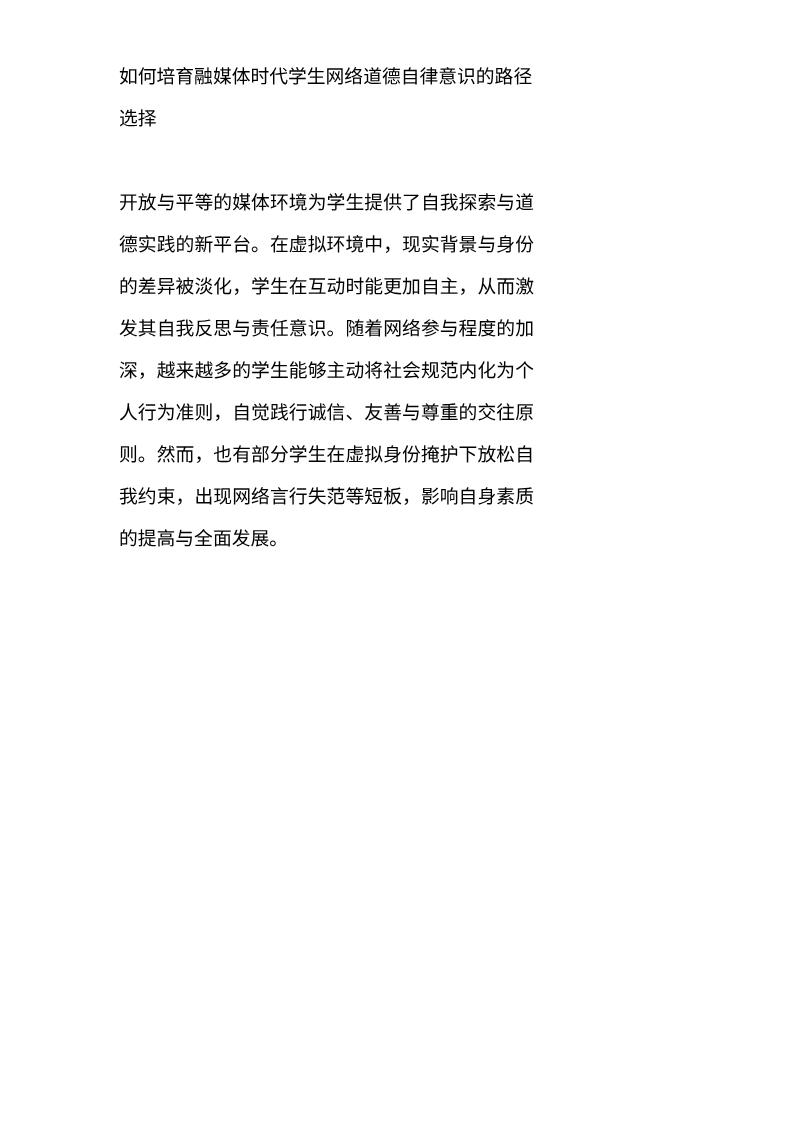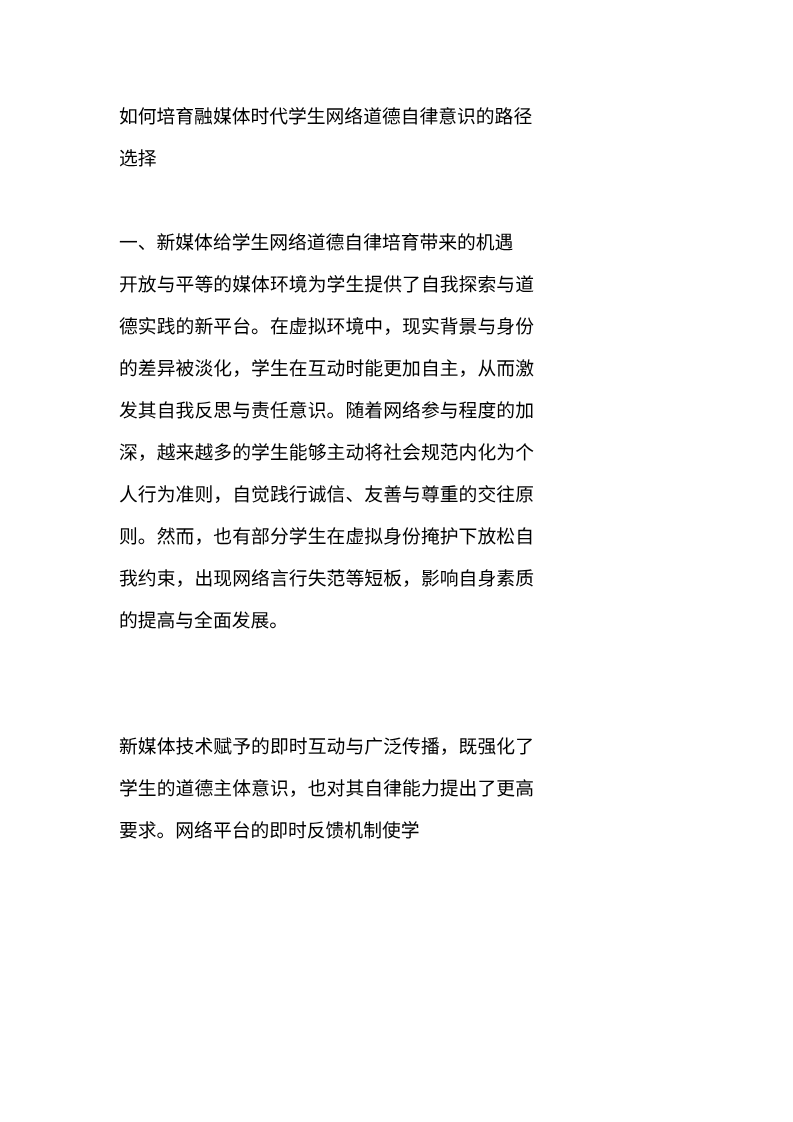--- a/index.html
+++ b/index.html
@@ -9,21 +9,21 @@
   body {
     width: 793px;
     height: 1122px;
     overflow: hidden;
   }
   .doc-page {
     width: 644px;
     height: 1122px;
     background: #ffffff;
     color: #000000;
-    padding: 96px 110px 0 119px;
+    padding: 56px 110px 0 119px;
     font-family: "Liberation Serif", "DejaVu Serif", serif;
     font-size: 18.8px;
     line-height: 42px;
     overflow: hidden;
   }
   .doc-line {
     text-align: justify;
     text-justify: inter-ideograph;
     word-break: break-all;
     letter-spacing: 0;
@@ -38,24 +38,22 @@
 </head>
 <body>
 
 <div class="doc-page">
 
   <p class="doc-line doc-title">如何培育融媒体时代学生网络道德自律意识的路径选择</p>
 
   <div class="blank-line"></div>
 
 
-  <p class="doc-line">一、新媒体给学生网络道德自律培育带来的机遇</p>
 
   <p class="doc-line">开放与平等的媒体环境为学生提供了自我探索与道德实践的新平台。在虚拟环境中，现实背景与身份的差异被淡化，学生在互动时能更加自主，从而激发其自我反思与责任意识。随着网络参与程度的加深，越来越多的学生能够主动将社会规范内化为个人行为准则，自觉践行诚信、友善与尊重的交往原则。然而，也有部分学生在虚拟身份掩护下放松自我约束，出现网络言行失范等短板，影响自身素质的提高与全面发展。</p>
 
   <div class="blank-line"></div>
 
 
   <div class="blank-line"></div>
 
-  <p class="doc-line">新媒体技术赋予的即时互动与广泛传播，既强化了学生的道德主体意识，也对其自律能力提出了更高要求。网络平台的即时反馈机制使学</p>
 
 </div>
 
 </body></html>

